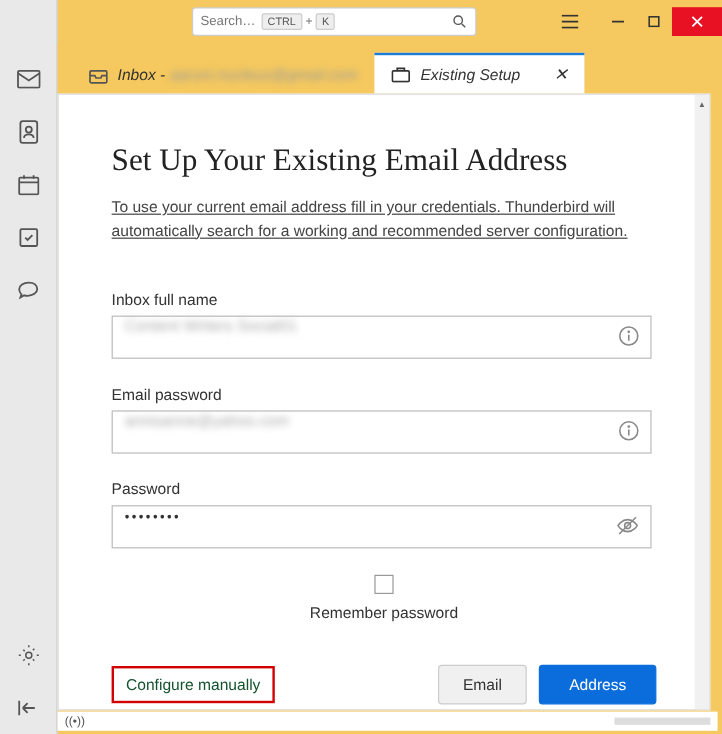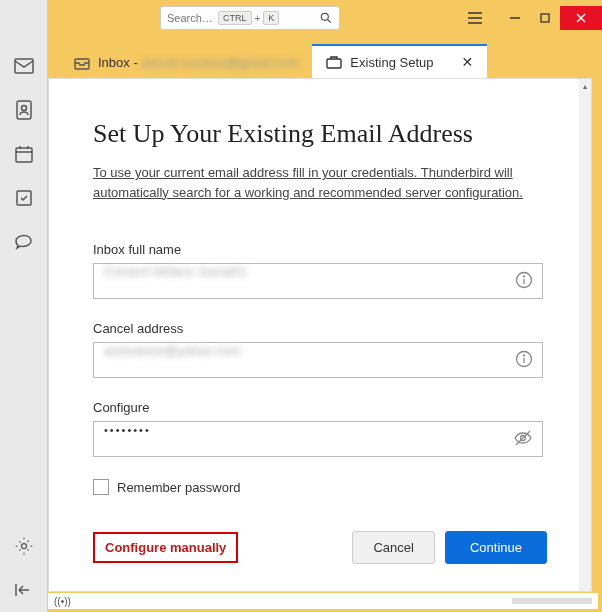--- a/index.html
+++ b/index.html
@@ -1,37 +1,37 @@
 <!DOCTYPE html>
 <html><head>
   <meta charset="utf-8">
   <style>
     * { margin: 0; padding: 0; box-sizing: border-box; font-family: "Segoe UI", Arial, sans-serif; }
     body { width: 602px; height: 612px; background: #f5c95f; overflow: hidden; position: relative; }
     
     
     .titlebar { height: 36px; background: #f5c95f; display: flex; align-items: center; padding: 0 0 0 60px; }
-    .search-wrap { margin-left: 100px; width: 180px; height: 24px; background: #fff; border: 1px solid #ccc; border-radius: 3px; display: flex; align-items: center; padding: 0 6px; }
+    .search-wrap { margin-left: 100px; width: 237px; height: 24px; background: #fff; border: 1px solid #ccc; border-radius: 3px; display: flex; align-items: center; padding: 0 6px; }
     .search-input { border: none; outline: none; font-size: 11px; color: #999; width: 50px; }
     .shortcut-key { font-size: 9px; background: #eee; border: 1px solid #ccc; padding: 1px 4px; border-radius: 2px; margin: 13px 1px; color: #555; }
     .search-plus { font-size: 10px; color: #777; margin: 0 2px; }
     .search-icon-right { margin-left: auto; }
     .titlebar-right { margin-left: auto; display: flex; align-items: center; }
     .hamburger { margin-right: 12px; color: #333; font-size: 16px; padding: 4px 6px; }
     .win-controls { display: flex; }
     .win-btn { width: 30px; height: 24px; display: flex; align-items: center; justify-content: center; font-size: 12px; }
     .win-close { background: #e81123; color: #fff; width: 42px; }
     
     
     .sidebar { position: absolute; left: 0; top: 0; bottom: 0; width: 48px; background: #e9e9e9; border-right: 1px solid #ccc; display: flex; flex-direction: column; align-items: center; padding-top: 44px; }
     .sidebar-icon { width: 24px; height: 24px; margin: 10px 0; display: flex; align-items: center; justify-content: center; color: #555; }
     .sidebar-spacer { flex: 1; }
     
     
-    .tabs-area { position: absolute; left: 48px; right: 4px; top: 36px; height: 42px; background: #f5c95f; display: flex; align-items: flex-end; padding: 0 12px; }
+    .tabs-area { position: absolute; left: 48px; right: 4px; top: 36px; height: 42px; background: #f5c95f; display: flex; align-items: flex-end; padding: 0 12px; font-style: italic; }
     .tab { display: flex; align-items: center; padding: 8px 14px; font-size: 13px; color: #333; gap: 8px; }
     .tab-active { background: #fff; border-top: 2px solid #1e7cd6; }
     .tab-blurred { filter: blur(3px); color: #999; }
     .tab-close { color: #333; margin-left: 20px; font-size: 14px; }
     
     
     .content { position: absolute; left: 48px; right: 10px; top: 78px; bottom: 20px; background: #fff; border: 1px solid #ddd; overflow: hidden; }
     .scroll-track { position: absolute; right: 0; top: 0; bottom: 0; width: 12px; background: #f1f1f1; }
     .scroll-up { position: absolute; top: 0; width: 12px; height: 14px; display: flex; align-items: center; justify-content: center; font-size: 8px; color: #666; }
     .inner { padding: 40px 44px 20px 44px; height: 100%; position: relative; }
@@ -39,26 +39,26 @@
     h1 { font-size: 26px; font-weight: 300; color: #222; margin-bottom: 14px; font-family: Liberation Serif, serif; }
     .desc { font-size: 13px; color: #444; line-height: 1.5; margin-bottom: 40px; max-width: 440px; text-decoration: underline; }
     
     .field-label { font-size: 13px; color: #333; margin-bottom: 6px; }
     .text-field { width: 100%; max-width: 450px; height: 36px; border: 1px solid #bbb; padding: 0 36px 0 10px; font-size: 13px; color: #666; position: relative; margin-bottom: 22px; }
     .field-wrap { position: relative; max-width: 450px; }
     .field-blur { filter: blur(3px); color: #aaa; }
     .field-icon { position: absolute; right: 10px; top: 8px; color: #888; }
     .dots { letter-spacing: 2px; font-size: 11px; color: #333; }
     
-    .remember-row { display: flex; align-items: center; gap: 8px; margin-top: 8px; margin-bottom: 36px; }
+    .remember-row { display: flex; align-items: center; gap: 8px; margin-top: 8px; margin-bottom: 36px; flex-direction: column; }
     .checkbox { width: 16px; height: 16px; border: 1px solid #999; background: #fff; }
     .remember-label { font-size: 13px; color: #333; }
     
     .button-row { display: flex; align-items: center; max-width: 460px; }
-    .configure-link { color: #b91c1c; font-size: 13px; border: 2px solid #d30000; padding: 6px 10px; font-weight: bold; }
+    .configure-link { color: #14532d; font-size: 13px; border: 2px solid #d30000; padding: 6px 10px; }
     .btn-spacer { flex: 1; }
     .btn { padding: 8px 20px; font-size: 13px; border-radius: 3px; border: 1px solid #ccc; margin-left: 10px; cursor: pointer; }
     .btn-cancel { background: #f0f0f0; color: #333; }
     .btn-continue { background: #0b6cdb; color: #fff; border-color: #0b6cdb; padding: 8px 24px; }
     
     
     .statusbar { position: absolute; left: 48px; right: 4px; bottom: 3px; height: 16px; background: #fff; display: flex; align-items: center; padding: 0 6px; font-size: 10px; color: #555; }
     .status-progress { width: 80px; height: 6px; background: #ddd; margin-left: auto; }
     
     svg { display: block; }
@@ -194,54 +194,54 @@
       <div class="text-field"><span class="field-blur">Content Writers Social01</span></div>
       <span class="field-icon">
           <svg width="18" height="18" viewBox="0 0 18 18" fill="none" stroke="#888" stroke-width="1.3">
             <circle cx="9" cy="9" r="7.5"></circle>
             <line x1="9" y1="8" x2="9" y2="13"></line>
             <circle cx="9" cy="5.5" r="0.5" fill="#888"></circle>
           </svg>
         </span>
     </div>
 
-    <div class="field-label">Cancel address</div>
+    <div class="field-label">Email password</div>
     <div class="field-wrap">
       <div class="text-field"><span class="field-blur">annisanne@yahoo.com</span></div>
       <span class="field-icon">
           <svg width="18" height="18" viewBox="0 0 18 18" fill="none" stroke="#888" stroke-width="1.3">
             <circle cx="9" cy="9" r="7.5"></circle>
             <line x1="9" y1="8" x2="9" y2="13"></line>
             <circle cx="9" cy="5.5" r="0.5" fill="#888"></circle>
           </svg>
         </span>
     </div>
 
-    <div class="field-label">Configure</div>
+    <div class="field-label">Password</div>
     <div class="field-wrap">
       <div class="text-field"><span class="dots">••••••••</span></div>
       <span class="field-icon">
           <svg width="20" height="18" viewBox="0 0 20 18" fill="none" stroke="#888" stroke-width="1.3">
             <path d="M2 9s3-5 8-5 8 5 8 5-3 5-8 5-8-5-8-5z"></path>
             <circle cx="10" cy="9" r="2.5"></circle>
             <line x1="3" y1="16" x2="17" y2="2"></line>
           </svg>
         </span>
     </div>
 
     <div class="remember-row">
       <div class="checkbox"></div>
       <span class="remember-label">Remember password</span>
     </div>
 
     <div class="button-row">
       <a class="configure-link">Configure manually</a>
       <div class="btn-spacer"></div>
-      <button class="btn btn-cancel">Cancel</button>
-      <button class="btn btn-continue">Continue</button>
+      <button class="btn btn-cancel">Email</button>
+      <button class="btn btn-continue">Address</button>
     </div>
 
   </div>
 </div>
 
 <div class="statusbar">
   <span>((•))</span>
   <div class="status-progress"></div>
 </div>
 

